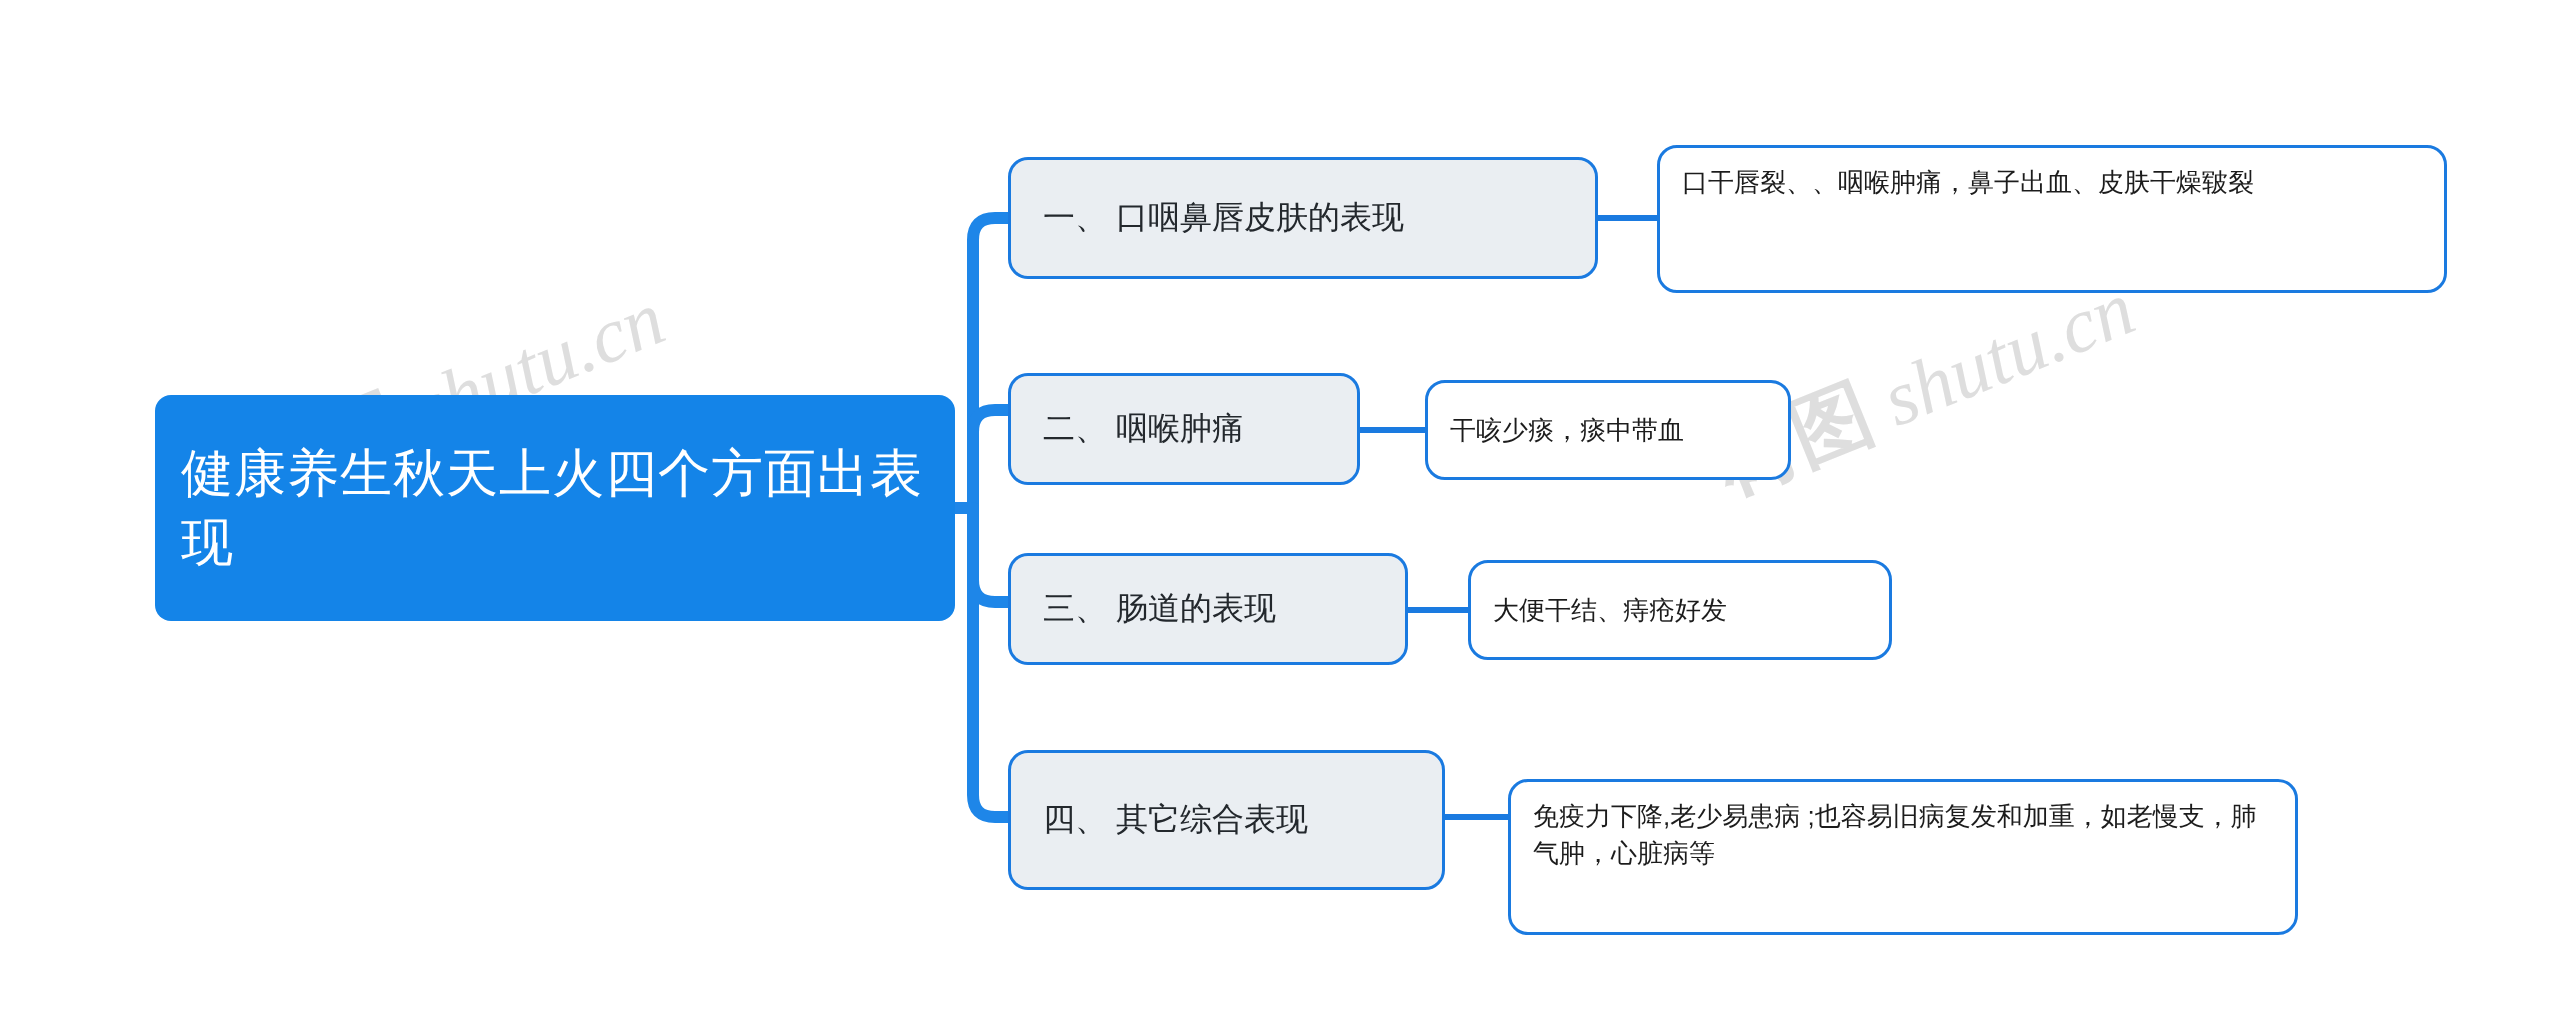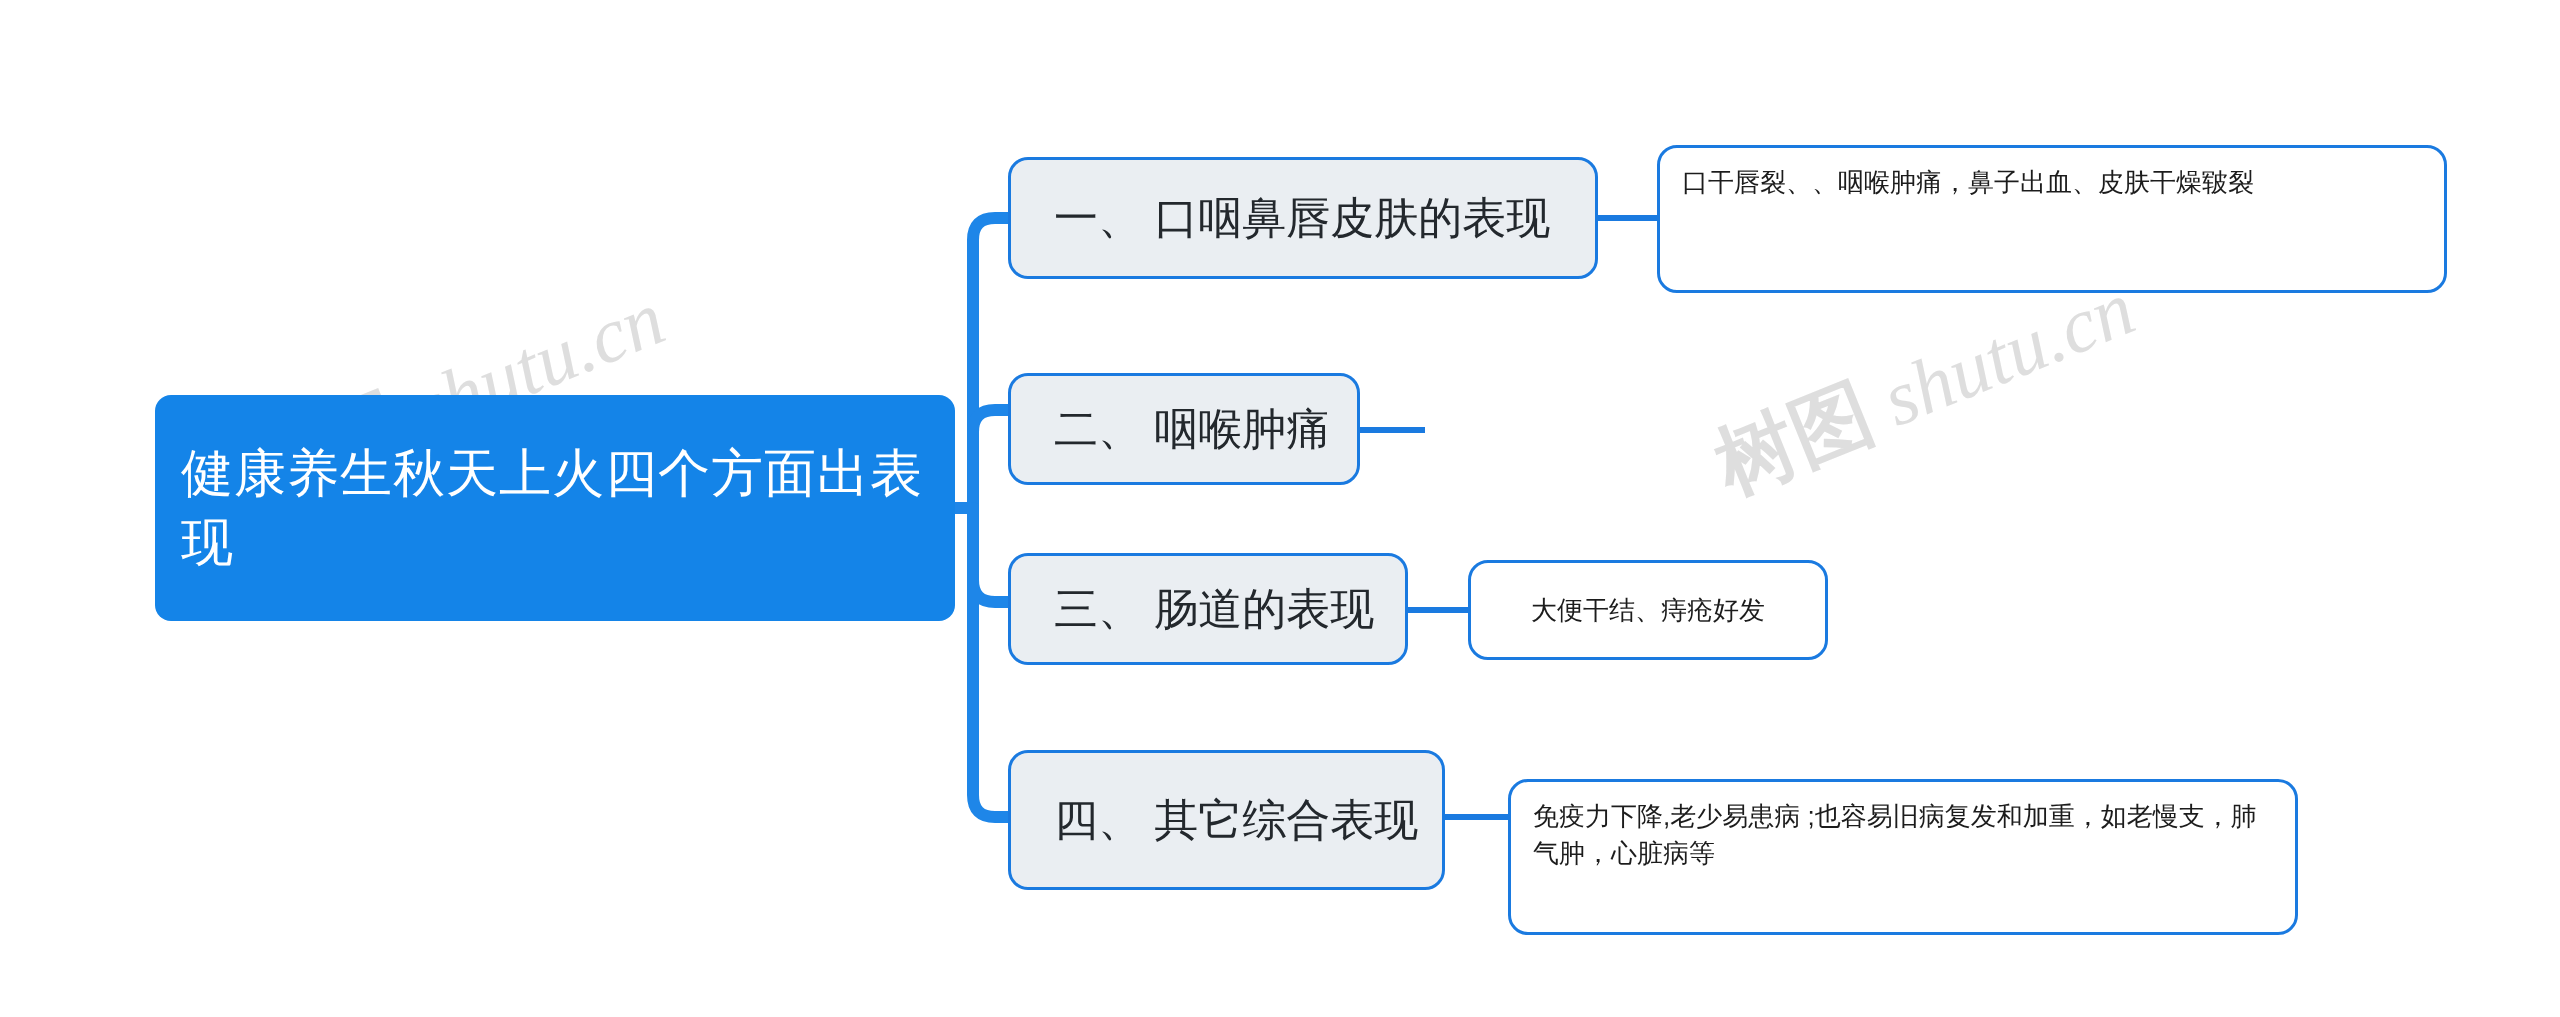--- a/index.html
+++ b/index.html
@@ -76,23 +76,23 @@
     letter-spacing: 1px;
   }
 
   .branch-node {
     background: #eaeef2;
     border: 3px solid #1a7ae0;
     border-radius: 20px;
   }
   .branch-node .node-text {
     color: #23282d;
-    font-size: 44px;
+    font-size: 32px;
     line-height: 1.3;
-    padding: 0 43px;
+    padding: 0 32px;
     white-space: nowrap;
     text-align: right;
   }
 
   .leaf-node {
     background: #ffffff;
     border: 3px solid #1a7ae0;
     border-radius: 20px;
     align-items: flex-start;
   }
@@ -111,21 +111,21 @@
   }
 
   
   #branch-node-1 { left: 1008px; top: 157px;  width: 590px; height: 122px; }
   #branch-node-2 { left: 1008px; top: 373px;  width: 352px; height: 112px; }
   #branch-node-3 { left: 1008px; top: 553px;  width: 400px; height: 112px; }
   #branch-node-4 { left: 1008px; top: 750px;  width: 437px; height: 140px; }
 
   #leaf-node-1 { left: 1657px; top: 145px; width: 790px; height: 148px; }
   #leaf-node-2 { left: 1425px; top: 380px; width: 366px; height: 100px; }
-  #leaf-node-3 { left: 1468px; top: 560px; width: 360px; height: 100px; justify-content: center; }
+  #leaf-node-3 { left: 1468px; top: 560px; width: 424px; height: 100px; }
   #leaf-node-4 { left: 1508px; top: 779px; width: 790px; height: 156px; }
 </style>
 </head>
 <body>
 
 <div id="canvas">
 
   <div class="watermark" id="watermark-left">
     <span class="wm-cn">树图</span>
     <span>shutu.cn</span>
@@ -163,20 +163,23 @@
   <div class="node branch-node" id="branch-node-3">
     <span class="node-text">三、  肠道的表现</span>
   </div>
   <div class="node branch-node" id="branch-node-4">
     <span class="node-text">四、  其它综合表现</span>
   </div>
 
   <div class="node leaf-node" id="leaf-node-1">
     <span class="node-text">口干唇裂、、咽喉肿痛，鼻子出血、皮肤干燥皲裂</span>
   </div>
+  <div class="node leaf-node single-line" id="leaf-node-2">
+    <span class="node-text">干咳少痰，痰中带血</span>
+  </div>
   <div class="node leaf-node single-line" id="leaf-node-3">
     <span class="node-text">大便干结、痔疮好发</span>
   </div>
   <div class="node leaf-node" id="leaf-node-4">
     <span class="node-text">免疫力下降,老少易患病 ;也容易旧病复发和加重，如老慢支，肺气肿，心脏病等</span>
   </div>
 
 </div>
 
 </body></html>

